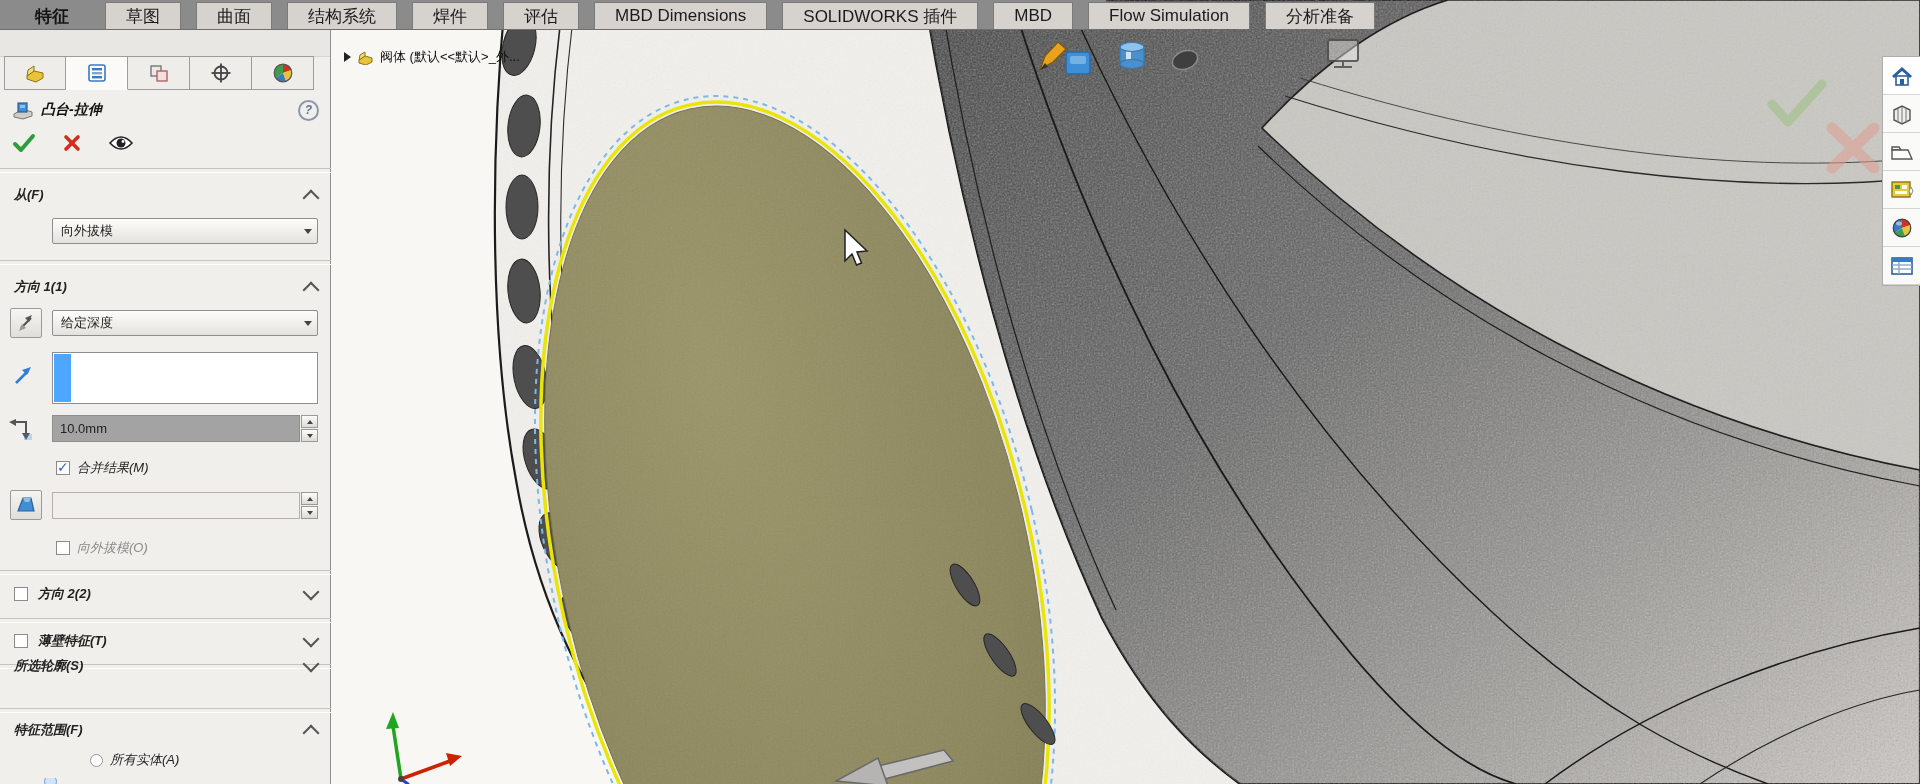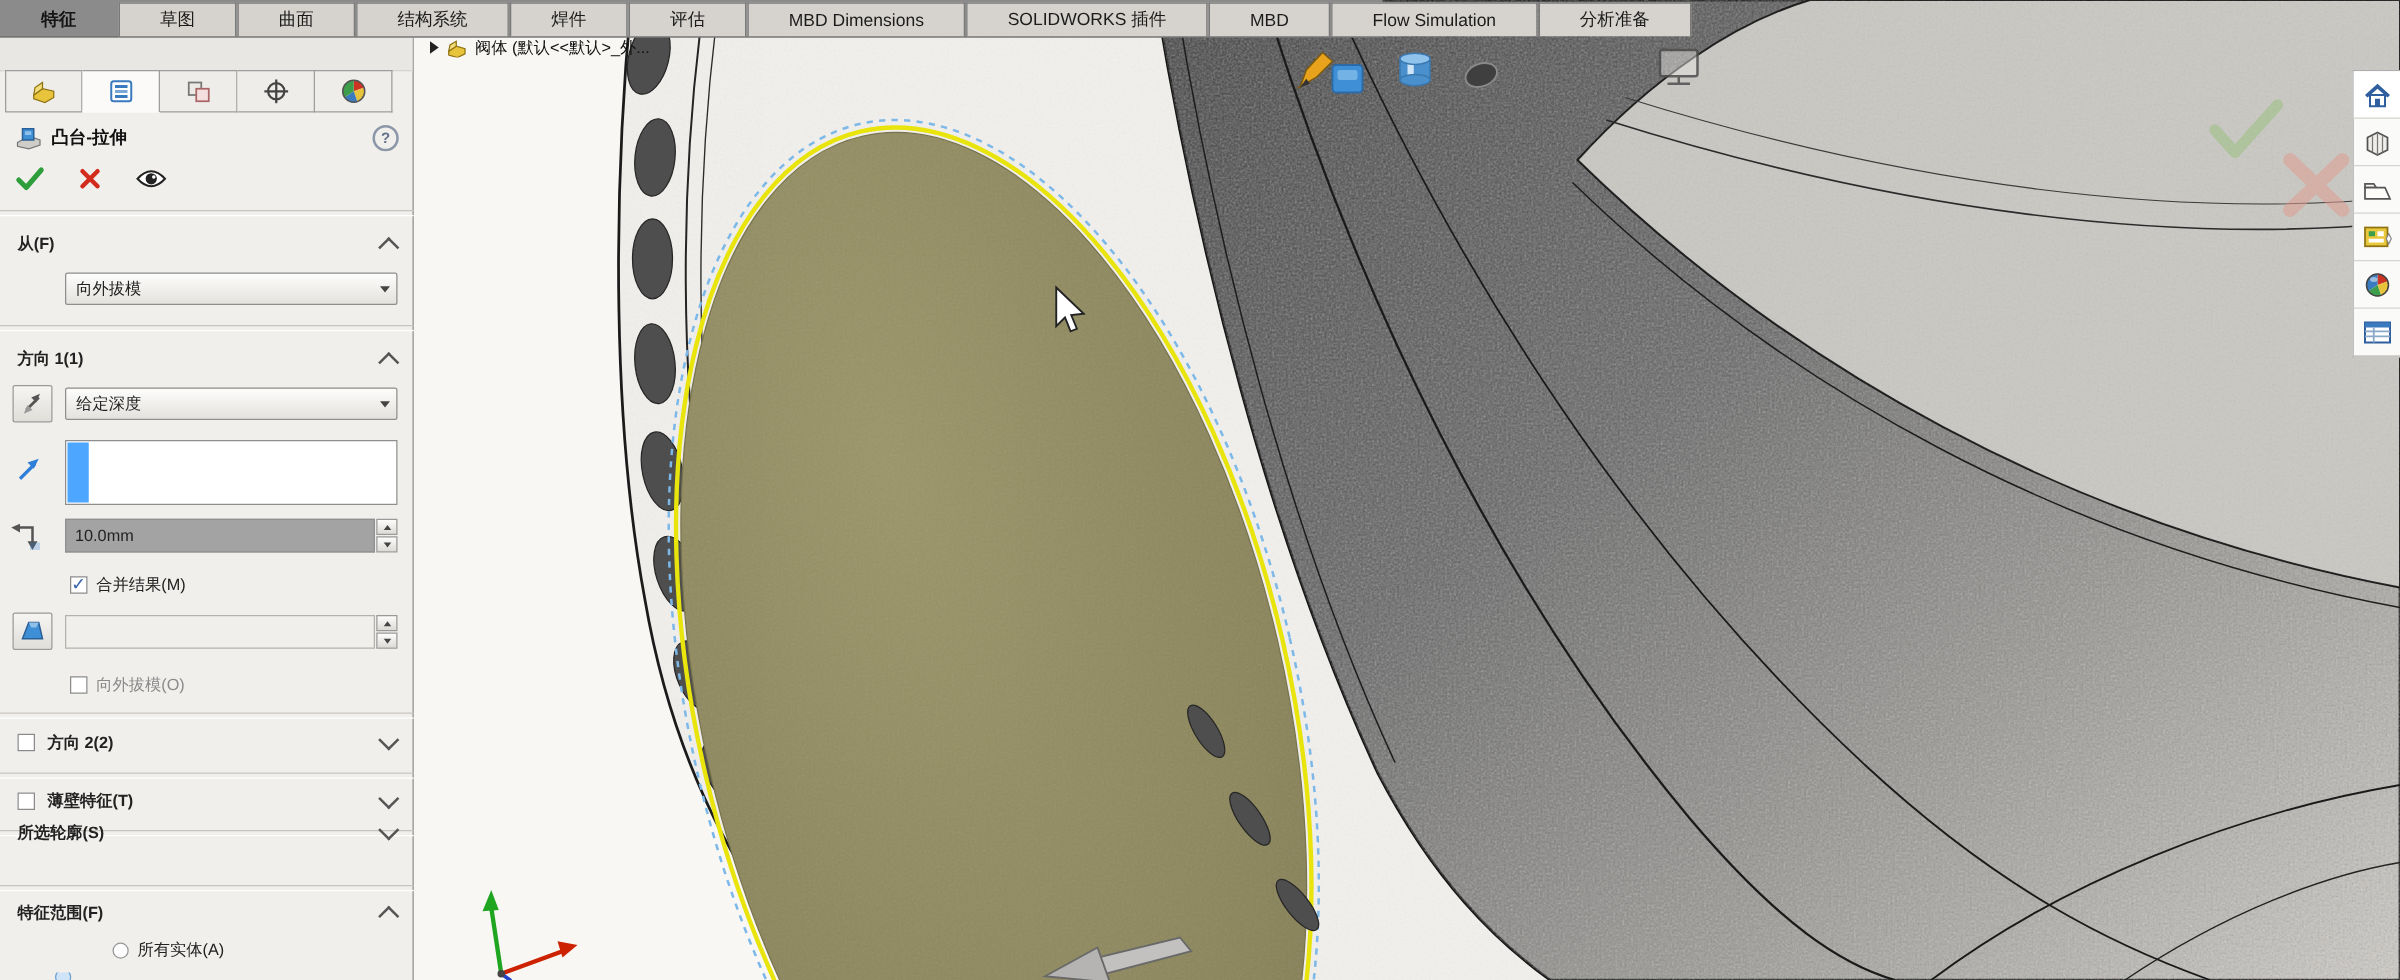--- a/index.html
+++ b/index.html
@@ -1,33 +1,33 @@
 <!DOCTYPE html>
 <html><head>
 <meta charset="utf-8">
 <style>
   html,body{margin:0;padding:0;background:#666;}
   .stage{position:relative;width:1920px;height:784px;overflow:hidden;background:#f7f6f3;
          font-family:"Liberation Sans","DejaVu Sans",sans-serif;-webkit-font-smoothing:antialiased;}
   
   .tabbar{position:absolute;left:0;top:0;width:1106px;height:30px;background:#8b8b8b;
           display:flex;align-items:stretch;z-index:30;border-bottom:1px solid #6e6e6e;box-sizing:border-box;}
-  .rtab{display:flex;align-items:center;padding:0 32px;font-size:14px;color:#1b1b1b;
-        background:#d6d3ce;border:1px solid #7a7a7a;border-bottom:none;margin:2px 1px 0 0;cursor:default;white-space:nowrap;}
+  .rtab{display:flex;align-items:center;padding:0 20px;font-size:17px;color:#1b1b1b;
+        background:#d6d3ce;border:1px solid #7a7a7a;border-bottom:none;margin:2px 1px 0 14px;cursor:default;white-space:nowrap;}
   .rtab.active{background:transparent;border-color:transparent;color:#141414;font-weight:bold;}
   
   .side-panel{position:absolute;left:0;top:30px;width:331px;height:754px;background:#f1efec;
               border-right:1px solid #8f8f8f;box-sizing:border-box;z-index:25;font-size:13px;color:#222;}
   .panel-topstrip{position:absolute;left:0;top:0;width:100%;height:26px;background:#e9e7e4;border-bottom:1px solid #d8d5d0;}
   .pm-tabs{position:absolute;left:4px;top:26px;height:35px;display:flex;}
   .pm-tab{width:62px;height:34px;background:#efedea;border:1px solid #9d9d9d;border-left-width:0;
           display:flex;align-items:center;justify-content:center;box-sizing:border-box;}
   .pm-tab:first-child{border-left-width:1px;}
   .pm-tab.active{background:#fbfaf8;border-bottom-color:#fbfaf8;}
-  .pm-row{position:absolute;left:0;width:331px;display:flex;align-items:center;}
+  .pm-row{position:absolute;left:0;width:331px;display:flex;align-items:center;font-style:italic;}
   .pm-title{font-weight:bold;font-size:14px;color:#111;}
   .help-circle{width:17px;height:17px;border:2px solid #8b97a8;border-radius:50%;color:#64748c;
                font-weight:bold;font-size:12px;display:flex;align-items:center;justify-content:center;}
   .divider{position:absolute;left:0;width:331px;height:5px;border-top:1px solid #c7c4bf;border-bottom:1px solid #ffffff;box-sizing:border-box;}
   .sec-label{font-weight:bold;color:#222;}
   .chev{width:10px;height:10px;border-right:2px solid #555;border-bottom:2px solid #555;display:inline-block;}
   .chev.up{transform:rotate(-135deg);margin-top:5px;}
   .chev.down{transform:rotate(45deg);margin-bottom:4px;}
   .dropdown{position:absolute;height:26px;background:linear-gradient(#fdfdfc,#e4e2dd);border:1px solid #8e8e8e;
             border-radius:2px;display:flex;align-items:center;padding-left:8px;box-sizing:border-box;color:#222;}
@@ -45,21 +45,21 @@
   .selbox{position:absolute;background:#fff;border:1px solid #8e8e8e;box-sizing:border-box;}
   .selstripe{position:absolute;left:1px;top:1px;bottom:1px;width:17px;background:#4da6ff;}
   .iconbtn{position:absolute;width:32px;height:30px;background:linear-gradient(#f6f5f2,#e0ded9);
            border:1px solid #9a9a9a;border-radius:2px;display:flex;align-items:center;justify-content:center;box-sizing:border-box;}
   .cb{width:14px;height:14px;background:#fff;border:1px solid #8b8b8b;box-sizing:border-box;position:relative;flex:none;}
   .cb.checked:after{content:"✓";position:absolute;left:0px;top:-3px;font-size:14px;font-weight:bold;color:#3a66b0;}
   .radio{width:13px;height:13px;border:1px solid #979797;border-radius:50%;background:#fdfdfd;box-sizing:border-box;flex:none;}
   .radio.partial{background:#cfe4f7;border-color:#6aa0d0;}
   .lbl{margin-left:7px;white-space:nowrap;}
   
-  .tree-row{position:absolute;left:344px;top:29px;display:flex;align-items:center;gap:6px;z-index:20;font-size:13px;color:#101010;}
+  .tree-row{position:absolute;left:344px;top:48px;display:flex;align-items:center;gap:6px;z-index:20;font-size:13px;color:#101010;}
   .tree-expand{width:0;height:0;border-top:5px solid transparent;border-bottom:5px solid transparent;border-left:7px solid #222;}
   .task-pane{position:absolute;right:0;top:56px;width:37px;background:#fafaf8;border:1px solid #adadad;border-right:none;
              z-index:28;display:flex;flex-direction:column;}
   .tp-cell{width:37px;height:38px;display:flex;align-items:center;justify-content:center;border-bottom:1px solid #d6d4d0;box-sizing:border-box;}
 </style>
 </head>
 <body>
 
 <div class="stage">
 

